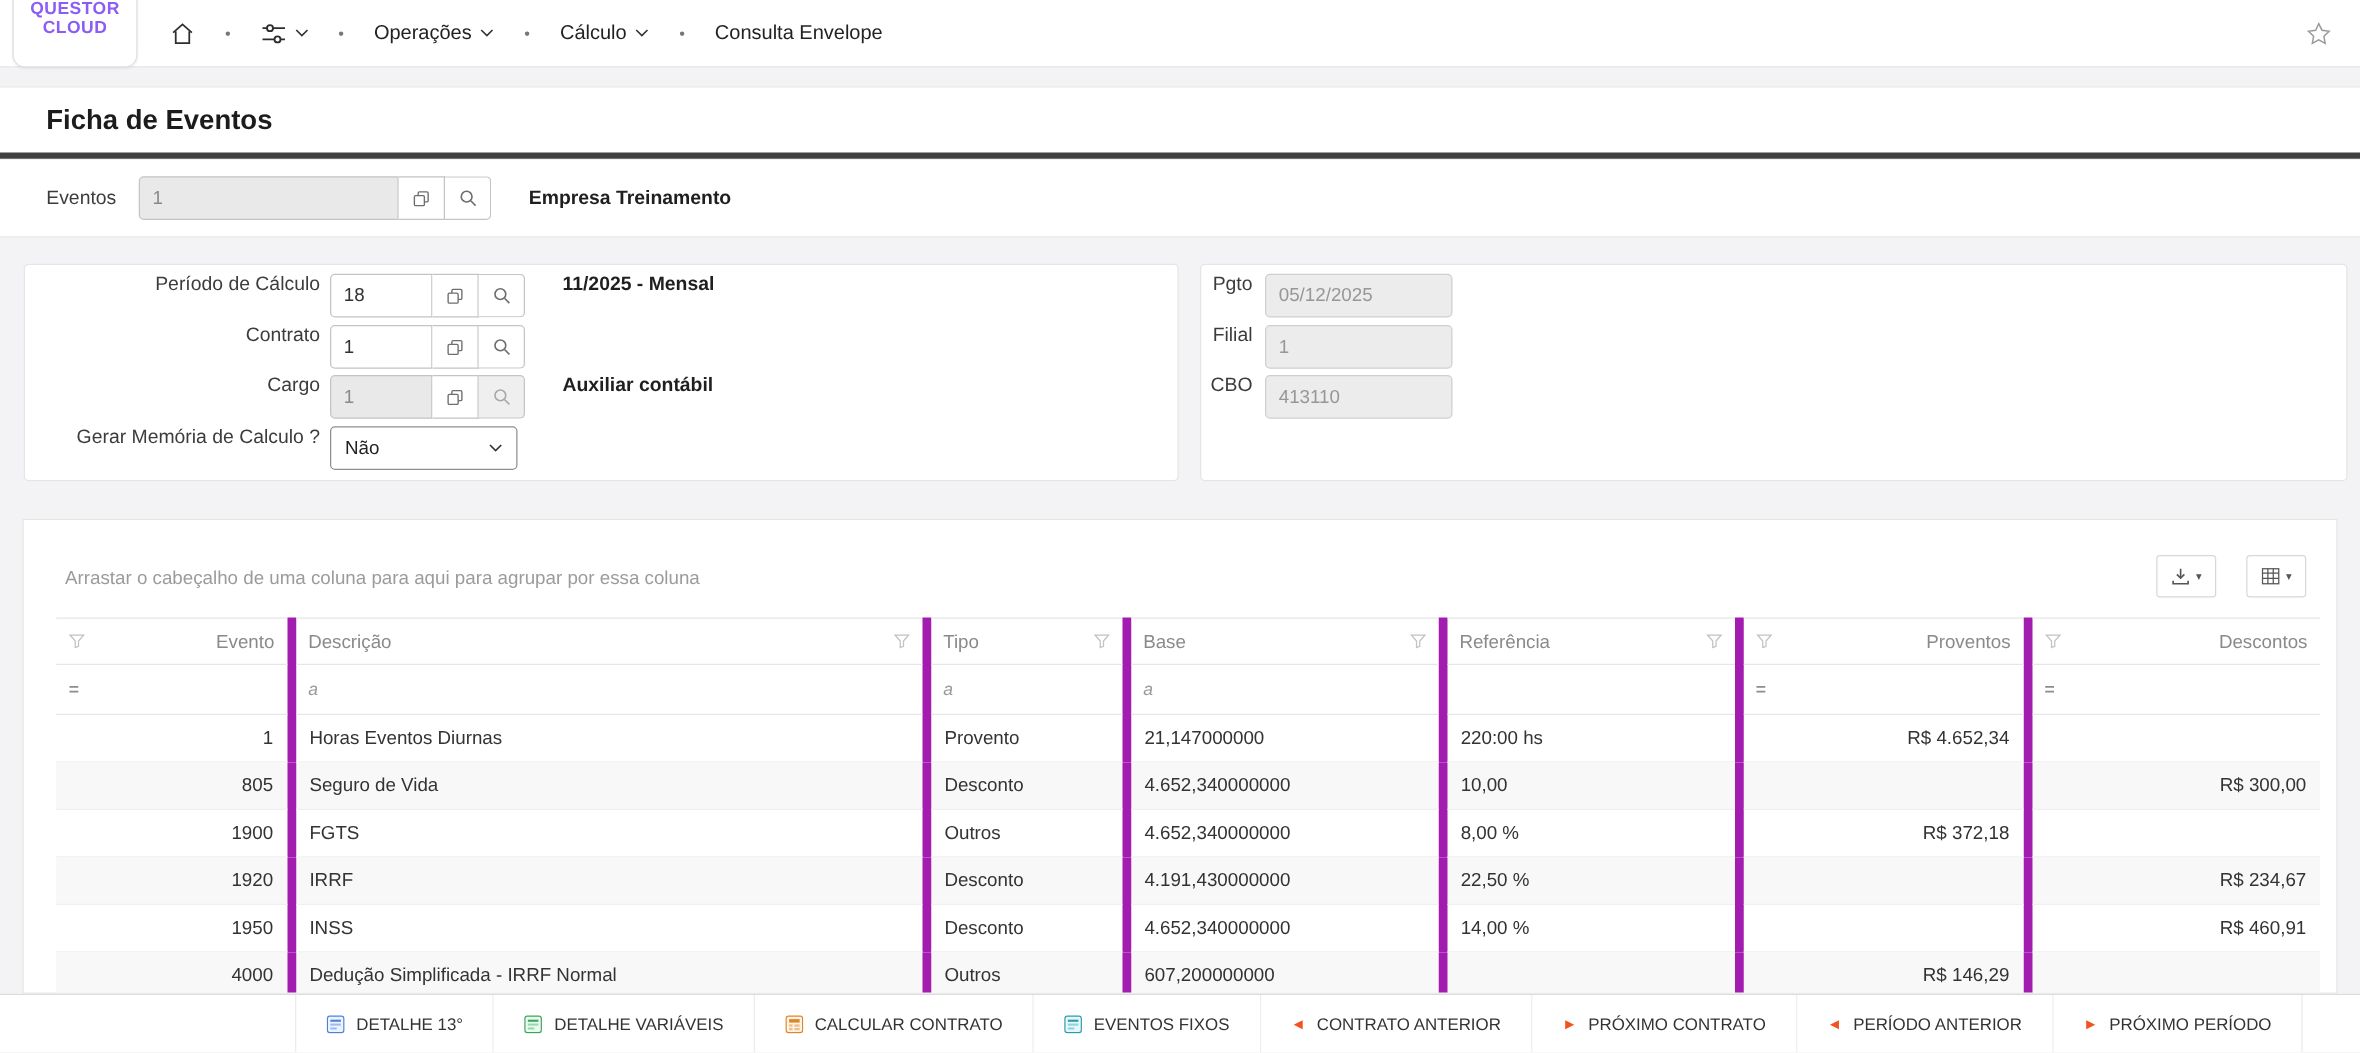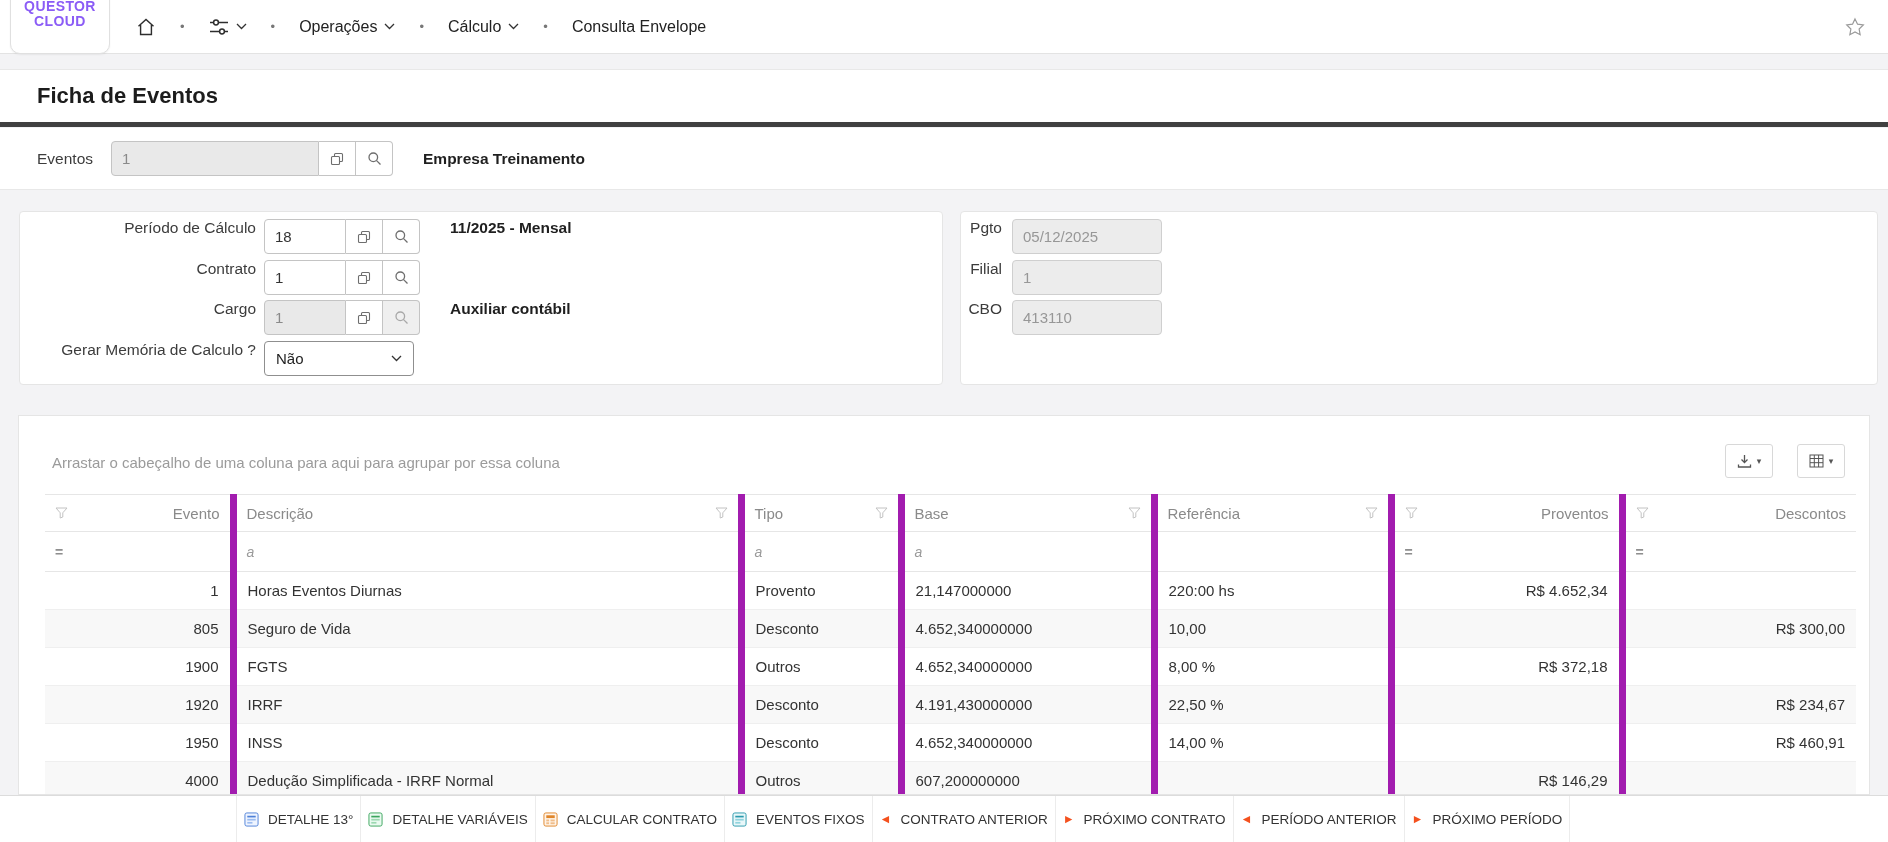--- a/index.html
+++ b/index.html
@@ -50,21 +50,21 @@
   .hflex{display:flex;align-items:center;justify-content:space-between;gap:6px}
   .filter-row th{height:40px;border-bottom:1px solid #e6e6e6;padding:0 10px;font-weight:400;text-align:left}
   .f-op{font-size:14px}
   .f-eq{font-weight:700;color:#8e8e8e}
   .f-abc{font-style:italic;color:#9a9a9a}
   .grid-table tbody td{height:38px;padding:0 11px;border-bottom:1px solid #efefef;color:#333}
   .grid-table tbody tr.alt{background:#f8f8f8}
   .ta-r{text-align:right}
   
   .footer{position:absolute;left:0;bottom:0;width:100%;height:47px;background:#fff;border-top:1px solid #dcdcdc;display:flex;align-items:stretch;padding-left:236px;z-index:4}
-  .fbtn{display:flex;align-items:center;gap:9px;padding:0 7px;border-right:1px solid #ececec;font-size:13.5px;color:#333;cursor:pointer;white-space:nowrap;background:#fff}
+  .fbtn{display:flex;align-items:center;gap:9px;padding:0 24px;border-right:1px solid #ececec;font-size:13.5px;color:#333;cursor:pointer;white-space:nowrap;background:#fff}
   .fbtn.first{border-left:1px solid #ececec}
   .arrow{color:#f4511e;font-size:12px;line-height:1}
   .mini-icon{display:flex;align-items:center}
 </style>
 </head>
 <body>
 
 <div class="topnav">
   <div class="logo">
     <div class="logo-t">QUESTOR</div>

